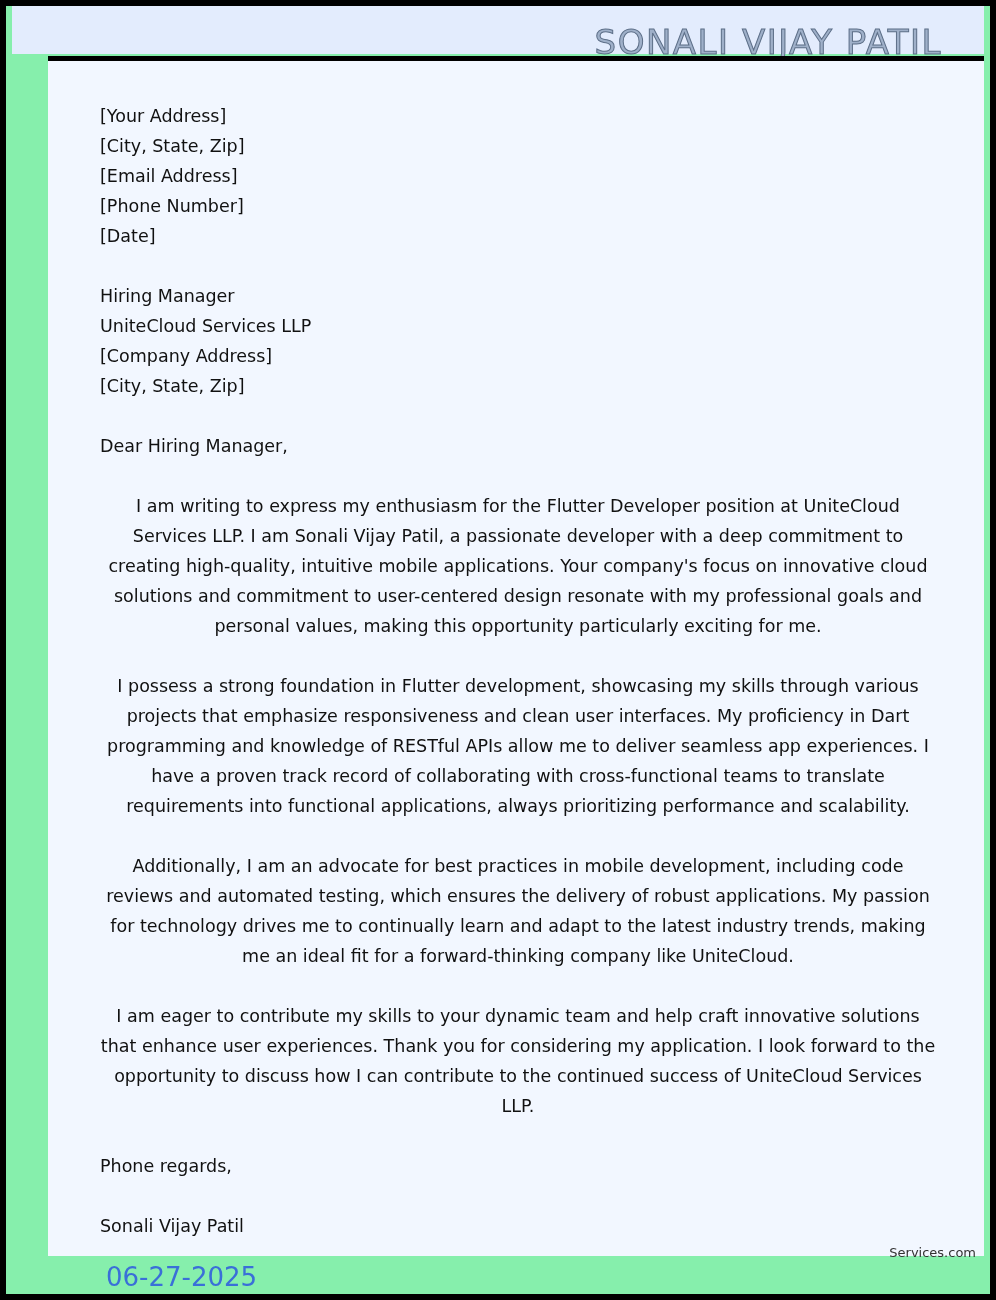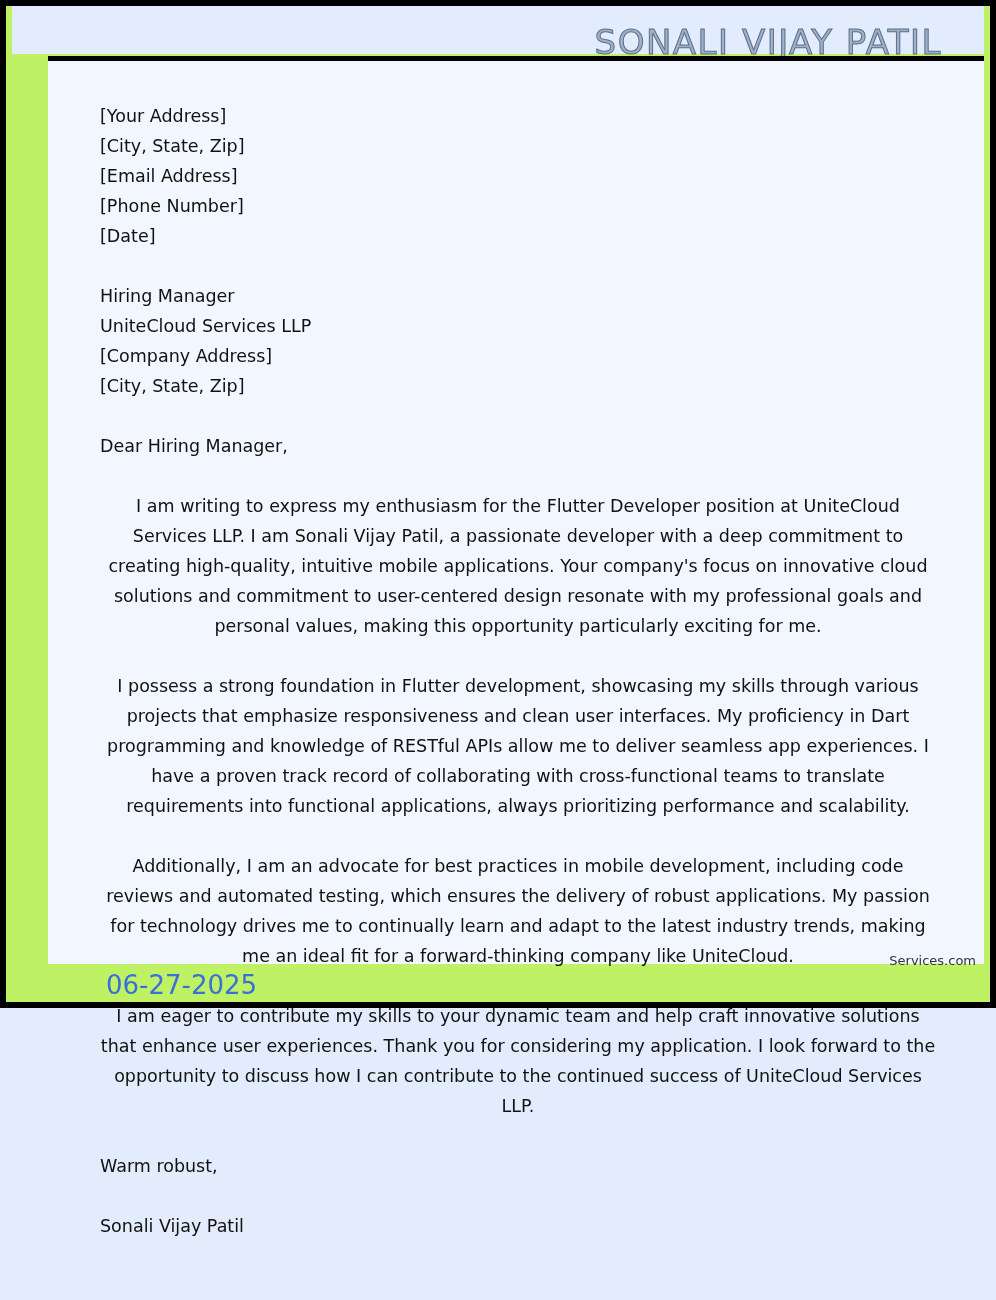--- a/index.html
+++ b/index.html
@@ -9,22 +9,22 @@
   body {
     width: 996px;
     height: 1300px;
     background: #e3ecfd;
     font-family: "DejaVu Sans", sans-serif;
     overflow: hidden;
   }
   .page {
     position: relative;
     width: 996px;
-    height: 1008px;
-    background: #bef264;
+    height: 1300px;
+    background: #86efac;
     box-sizing: border-box;
     border: 6px solid #000;
   }
   .header {
     position: absolute;
     top: 0px;
     left: 6px;
     right: 6px;
     height: 48px;
     background: #e3ecfd;
@@ -131,21 +131,21 @@
 
       <div class="addr-line">Dear Hiring Manager,</div>
 
       <div class="blockgap"></div>
 
       <p class="para">I am writing to express my enthusiasm for the Flutter Developer position at UniteCloud Services LLP. I am Sonali Vijay Patil, a passionate developer with a deep commitment to creating high-quality, intuitive mobile applications. Your company's focus on innovative cloud solutions and commitment to user-centered design resonate with my professional goals and personal values, making this opportunity particularly exciting for me.</p>
       <p class="para">I possess a strong foundation in Flutter development, showcasing my skills through various projects that emphasize responsiveness and clean user interfaces. My proficiency in Dart programming and knowledge of RESTful APIs allow me to deliver seamless app experiences. I have a proven track record of collaborating with cross-functional teams to translate requirements into functional applications, always prioritizing performance and scalability.</p>
       <p class="para">Additionally, I am an advocate for best practices in mobile development, including code reviews and automated testing, which ensures the delivery of robust applications. My passion for technology drives me to continually learn and adapt to the latest industry trends, making me an ideal fit for a forward-thinking company like UniteCloud.</p>
       <p class="para">I am eager to contribute my skills to your dynamic team and help craft innovative solutions that enhance user experiences. Thank you for considering my application. I look forward to the opportunity to discuss how I can contribute to the continued success of UniteCloud Services LLP.</p>
 
-      <div class="addr-line">Warm robust,</div>
+      <div class="addr-line">Phone regards,</div>
 
       <div class="blockgap"></div>
 
       <div class="addr-line sign-block">Sonali Vijay Patil</div>
     </div>
   </div>
 
   <div class="footer-brand">Services.com</div>
   <div class="date-stamp">06-27-2025</div>
 

